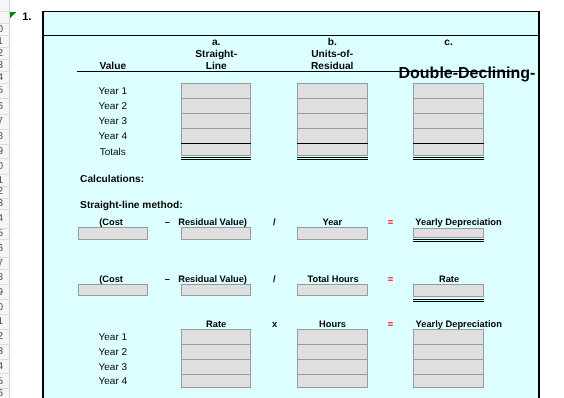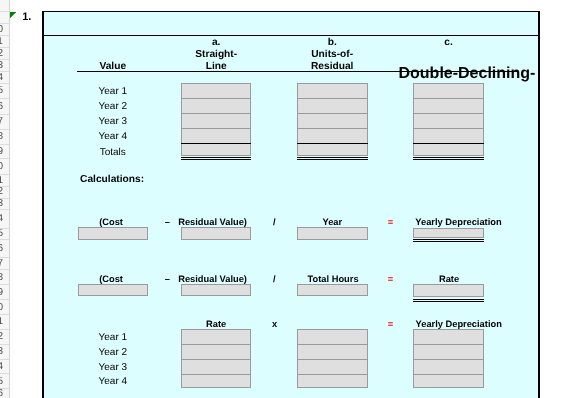--- a/index.html
+++ b/index.html
@@ -91,20 +91,21 @@
       <div class="divb" style="left:170.9px;top:157.4px;width:70.6px;"></div>
       <div class="divb" style="left:170.9px;top:159.2px;width:70.6px;"></div>
       <div class="divb" style="left:286.7px;top:157.4px;width:71.0px;"></div>
       <div class="divb" style="left:286.7px;top:159.2px;width:71.0px;"></div>
       <div class="divb" style="left:402.9px;top:157.4px;width:71.1px;"></div>
       <div class="divb" style="left:402.9px;top:159.2px;width:71.1px;"></div>
     </div>
 
     <div class="t bold" style="left:70.1px;top:174.6px;font-size:10.2px;">Calculations:</div>
 
+    <div class="t bold" style="left:70.1px;top:200.5px;font-size:10.2px;">Straight-line method:</div>
 
     <div class="t bold ctr" style="left:21.05px;width:160px;top:218.4px;font-size:9.3px;">(Cost</div>
     <div class="t bold ctr" style="left:77.3px;width:160px;top:218.4px;font-size:9.3px;">–</div>
     <div class="t bold ctr" style="left:122.6px;width:160px;top:218.4px;font-size:9.3px;">Residual Value)</div>
     <div class="t bold ctr" style="left:184.4px;width:160px;top:218.4px;font-size:9.3px;">/</div>
     <div class="t bold ctr" style="left:242.3px;width:160px;top:218.4px;font-size:9.3px;">Year</div>
     <div class="t bold ctr red" style="left:300.5px;width:160px;top:218.4px;font-size:9.3px;">=</div>
     <div class="t bold ctr" style="left:368.5px;width:160px;top:218.4px;font-size:9.3px;">Yearly Depreciation</div>
 
     <div class="gbox" style="left:67.7px;top:227.2px;width:70.2px;height:12.4px;"></div>
@@ -125,20 +126,21 @@
 
     <div class="gbox" style="left:67.7px;top:284.1px;width:70.2px;height:12.2px;"></div>
     <div class="gbox" style="left:170.9px;top:284.1px;width:70.6px;height:12.2px;"></div>
     <div class="gbox" style="left:286.7px;top:284.1px;width:71px;height:12.2px;"></div>
     <div class="gbox" style="left:402.9px;top:284.2px;width:71.1px;height:13px;"></div>
     <div class="bd" style="left:402.9px;top:298.5px;width:71.1px;height:1.1px;"></div>
     <div class="bd" style="left:402.9px;top:300.7px;width:71.1px;height:1.1px;"></div>
 
     <div class="t bold ctr" style="left:126.1px;width:160px;top:319.5px;font-size:9.3px;">Rate</div>
     <div class="t bold ctr" style="left:184.6px;width:160px;top:319.5px;font-size:9.3px;">x</div>
+    <div class="t bold ctr" style="left:242.5px;width:160px;top:319.5px;font-size:9.3px;">Hours</div>
     <div class="t bold ctr red" style="left:300.5px;width:160px;top:319.5px;font-size:9.3px;">=</div>
     <div class="t bold ctr" style="left:368.7px;width:160px;top:319.5px;font-size:9.3px;">Yearly Depreciation</div>
 
     <div>
       <div class="t ctr" style="left:67.7px;top:333px;width:70.2px;font-size:10px;">Year 1</div>
       <div class="t ctr" style="left:67.7px;top:348px;width:70.2px;font-size:10px;">Year 2</div>
       <div class="t ctr" style="left:67.7px;top:362.7px;width:70.2px;font-size:10px;">Year 3</div>
       <div class="t ctr" style="left:67.7px;top:377.3px;width:70.2px;font-size:10px;">Year 4</div>
     </div>
 

